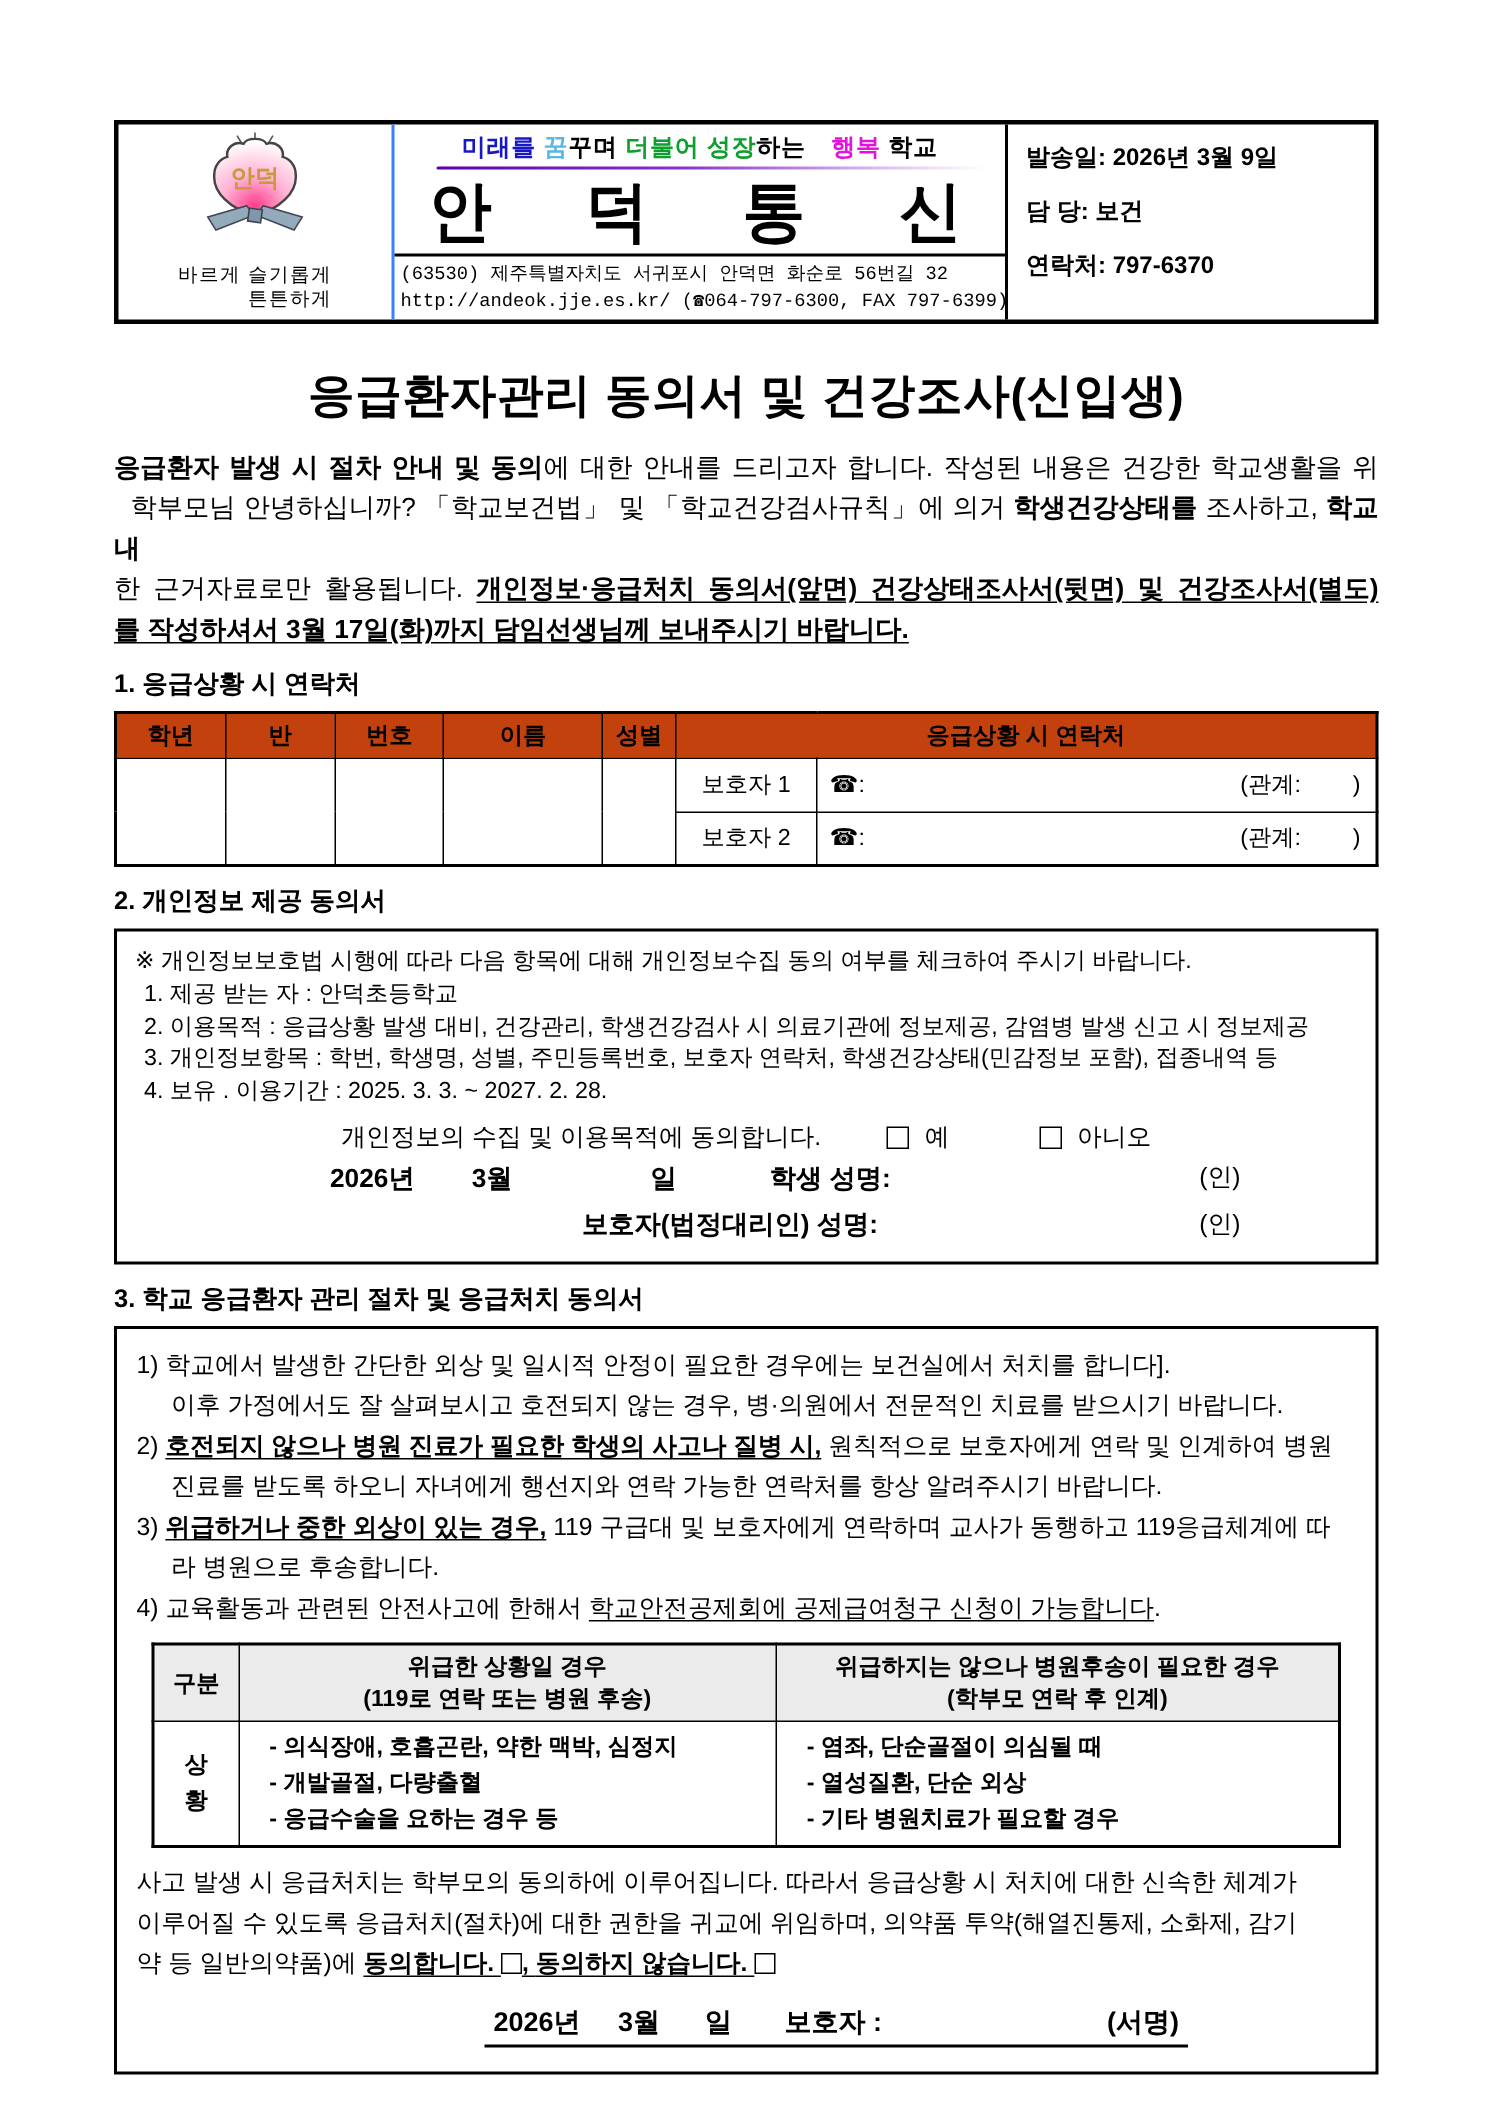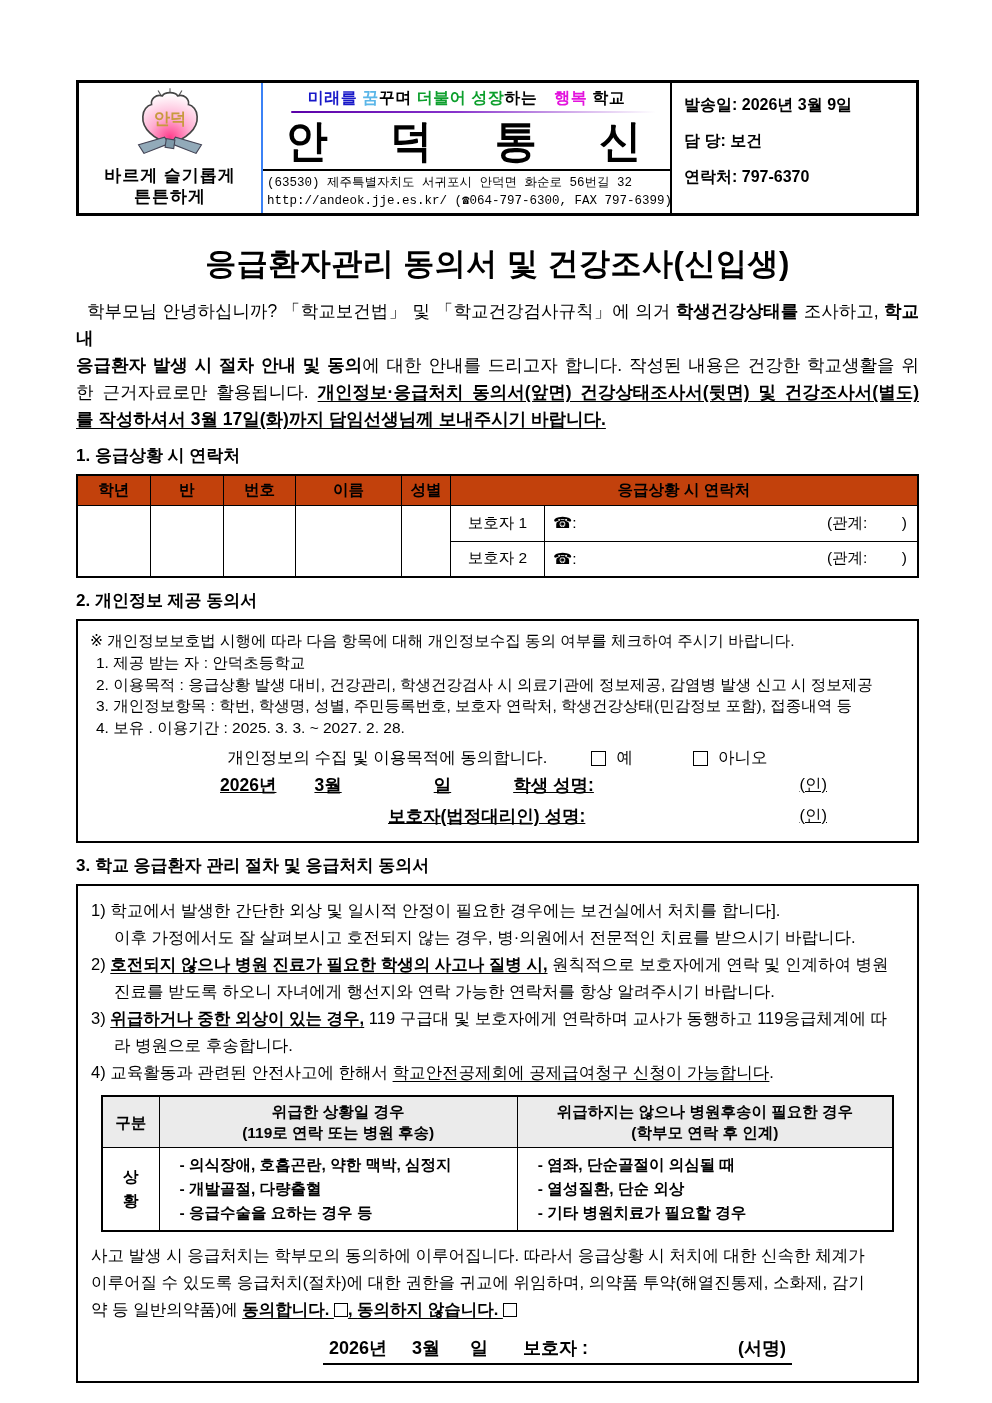--- a/index.html
+++ b/index.html
@@ -6,21 +6,21 @@
   body {
     width: 992px; height: 1403px; background: #ffffff; color: #000;
     font-family: "Liberation Sans", "DejaVu Sans", sans-serif;
     position: relative; overflow: hidden;
   }
   .content { position: absolute; left: 76px; top: 80px; width: 843px; }
 
   
   .masthead-box { display: flex; border: 3px solid #000; height: 136px; }
   .mh-left { width: 184px; border-right: 2px solid #3b82f6; display: flex; flex-direction: column; align-items: center; justify-content: space-between; padding: 4px 2px 6px; }
-  .motto { font-weight: bold; font-size: 17px; line-height: 1.25; text-align: center; letter-spacing: 1px; }
+  .motto { font-weight: normal; font-size: 13px; line-height: 1.25; text-align: right; letter-spacing: 1px; }
   .mh-center { width: 409px; border-right: 2px solid #000; display: flex; flex-direction: column; }
   .slogan { text-align: center; font-weight: bold; font-size: 16px; padding-top: 5px; letter-spacing: 0.5px; }
   .slogan-bar { height: 6px; margin: 2px 14px 0 28px; background: linear-gradient(to right, #5a00a8, #8833cc 45%, #d9b8ee 80%, #ffffff); border-radius: 2px; }
   .masthead-title { font-family: "Liberation Serif", "DejaVu Serif", serif; font-weight: 900; font-size: 42px; text-align: center; letter-spacing: 6px; word-spacing: 40px; flex: 1; display: flex; align-items: center; justify-content: center; transform: scaleY(1.05); }
   .mh-address { border-top: 2px solid #000; font-family: "Liberation Mono", "DejaVu Sans Mono", monospace; font-size: 12.5px; line-height: 1.45; padding: 3px 4px; white-space: nowrap; }
   .mh-right { flex: 1; padding: 12px 10px 8px 12px; font-weight: bold; font-size: 16px; }
   .mh-right .info-line { margin-bottom: 15px; white-space: nowrap; }
 
   
   .doc-title { text-align: center; font-weight: bold; font-size: 31px; letter-spacing: 0.5px; margin-top: 27px; }
@@ -43,21 +43,21 @@
   .phone-cell { display: flex; align-items: center; justify-content: space-between; padding: 0 10px 0 8px; font-size: 15.5px; }
   .pre { white-space: pre; }
 
   
   .secbox { border: 2.5px solid #000; margin-top: 2px; }
   .box2 { padding: 9px 12px 10px; font-size: 15.5px; }
   .box2 .item { line-height: 21.5px; padding-left: 6px; }
   .box2 .notice { line-height: 22px; }
   .consent-line { display: flex; align-items: center; justify-content: center; gap: 10px; margin-top: 9px; font-size: 16.5px; }
   .checkbox { display: inline-block; width: 15px; height: 15px; border: 1.6px solid #000; background: #fff; flex: none; vertical-align: -2px; }
-  .sigline { display: flex; align-items: center; font-weight: bold; font-size: 17.5px; height: 31px; text-decoration: underline; }
+  .sigline { display: flex; align-items: center; font-weight: bold; font-size: 17.5px; height: 31px; }
   .seal { font-weight: normal; font-size: 16.5px; }
 
   
   .box3 { padding: 11px 13px 12px; font-size: 16.5px; }
   .box3 .iline { line-height: 27px; }
   .box3 .cont { padding-left: 23px; }
   .t3 { border: 2px solid #000; margin: 9px 10px 4px; width: calc(100% - 20px); }
   .t3 th, .t3 td { border: 1.5px solid #000; font-size: 15.5px; }
   .t3 th { background: #ebebeb; font-weight: bold; padding: 4px 2px; line-height: 21px; }
   .t3 td { vertical-align: middle; padding: 5px 20px; line-height: 24px; font-weight: bold; }
@@ -113,22 +113,22 @@
     <div class="mh-right">
       <div class="info-line">발송일: 2026년 3월 9일</div>
       <div class="info-line">담 당: 보건</div>
       <div class="info-line">연락처: 797-6370</div>
     </div>
   </div>
 
   <div class="doc-title">응급환자관리 동의서 및 건강조사(신입생)</div>
 
   <div class="intro">
+    <div class="line"><span class="b">응급환자 발생 시 절차 안내 및 동의</span><span>에 대한 안내를 드리고자 합니다. 작성된 내용은 건강한 학교생활을 위</span></div>
     <div class="line"><span class="pre">  학부모님 안녕하십니까? 「학교보건법」 및 「학교건강검사규칙」에 의거 </span><span class="b">학생건강상태를</span><span> 조사하고, </span><span class="b">학교 내</span></div>
-    <div class="line"><span class="b">응급환자 발생 시 절차 안내 및 동의</span><span>에 대한 안내를 드리고자 합니다. 작성된 내용은 건강한 학교생활을 위</span></div>
     <div class="line"><span>한 근거자료로만 활용됩니다. </span><span class="bu">개인정보·응급처치 동의서(앞면) 건강상태조사서(뒷면) 및 건강조사서(별도)</span></div>
     <div class="line last"><span class="bu">를 작성하셔서 3월 17일(화)까지 담임선생님께 보내주시기 바랍니다.</span></div>
   </div>
 
   <div class="sec-heading">1. 응급상황 시 연락처</div>
   <table class="t1">
     <colgroup>
       <col style="width:8.7%">
         <col style="width:8.7%">
         <col style="width:8.6%">

